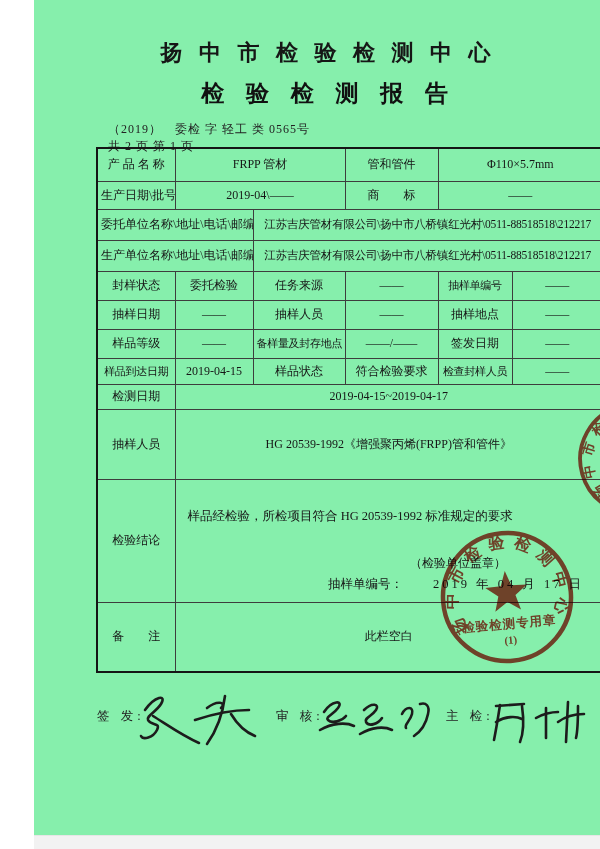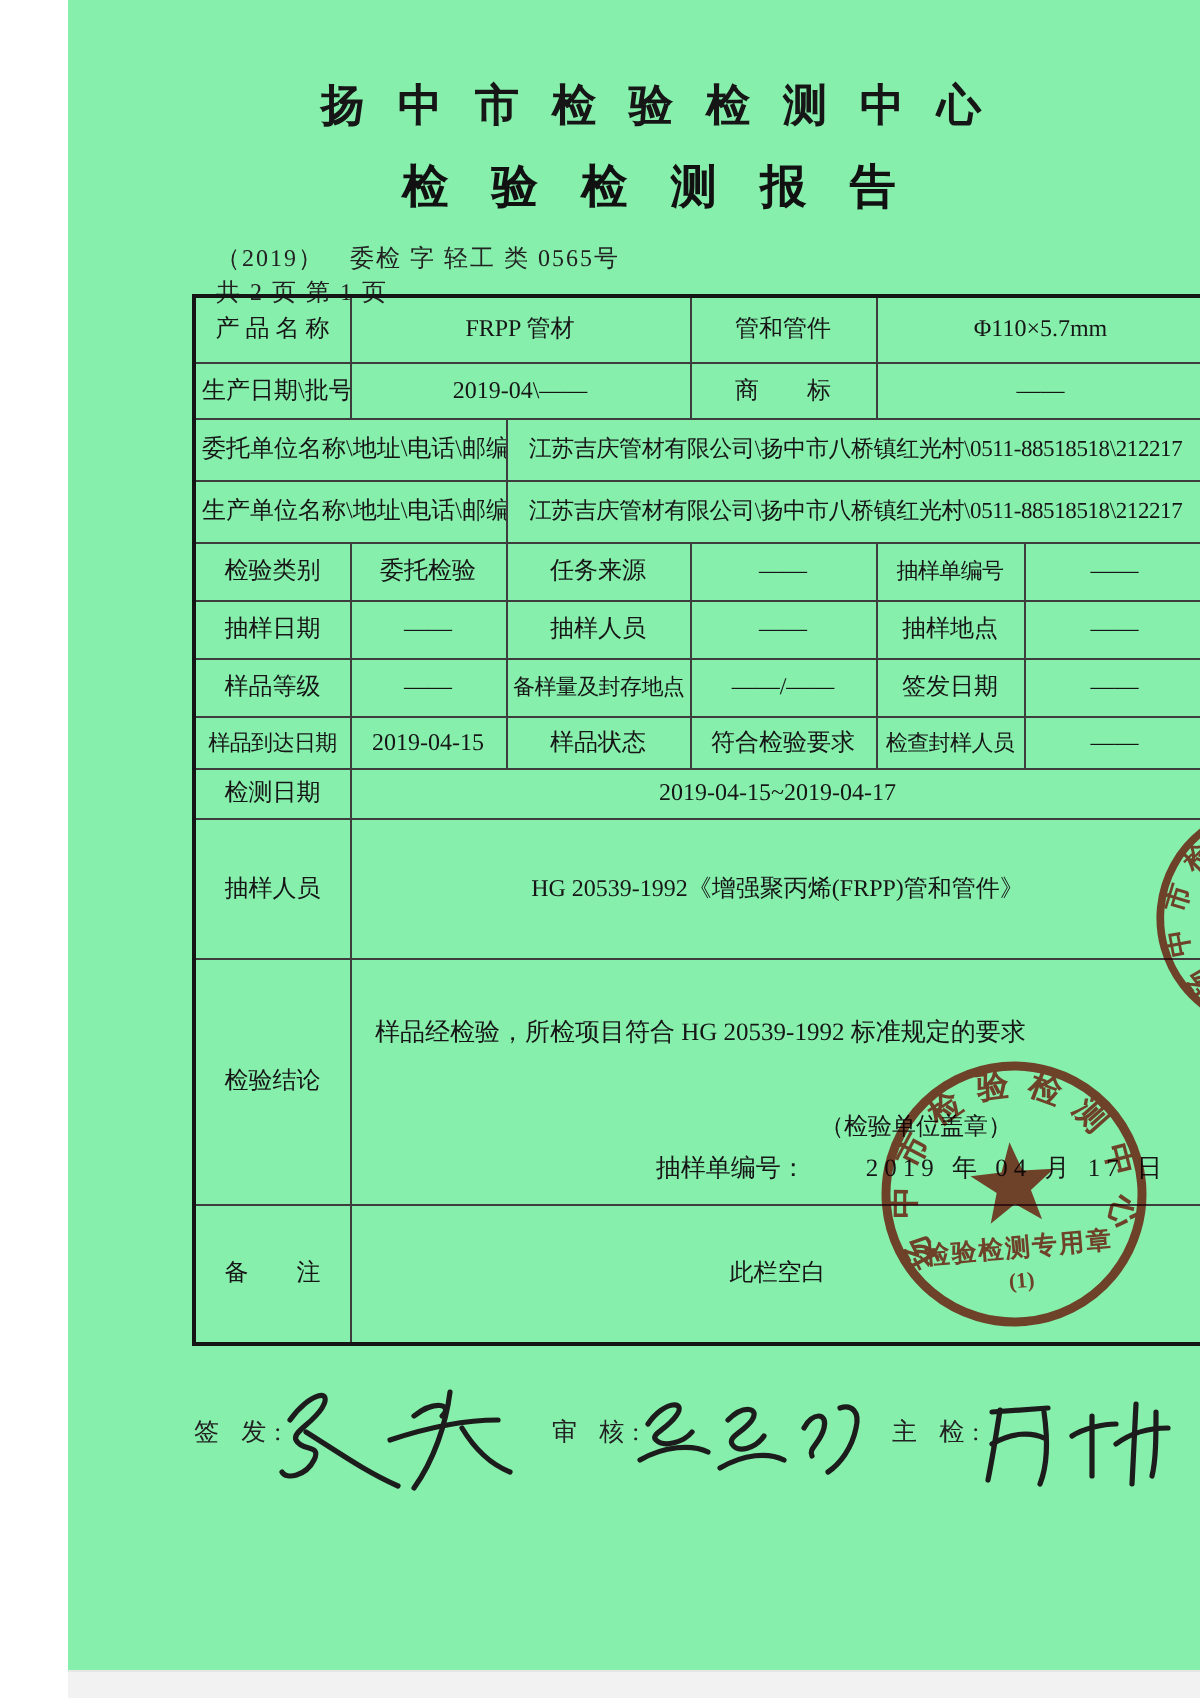--- a/index.html
+++ b/index.html
@@ -93,21 +93,21 @@
       </tr>
       <tr style="height:31px">
         <td colspan="2">委托单位名称\地址\电话\邮编</td>
         <td colspan="4" class="lt addr">江苏吉庆管材有限公司\扬中市八桥镇红光村\0511-88518518\212217</td>
       </tr>
       <tr style="height:31px">
         <td colspan="2">生产单位名称\地址\电话\邮编</td>
         <td colspan="4" class="lt addr">江苏吉庆管材有限公司\扬中市八桥镇红光村\0511-88518518\212217</td>
       </tr>
       <tr style="height:29px">
-        <td>检验类别</td>
+        <td>封样状态</td>
         <td>委托检验</td>
         <td>任务来源</td>
         <td>——</td>
         <td class="sm">抽样单编号</td>
         <td>——</td>
       </tr>
       <tr style="height:29px">
         <td>抽样日期</td>
         <td>——</td>
         <td>抽样人员</td>

